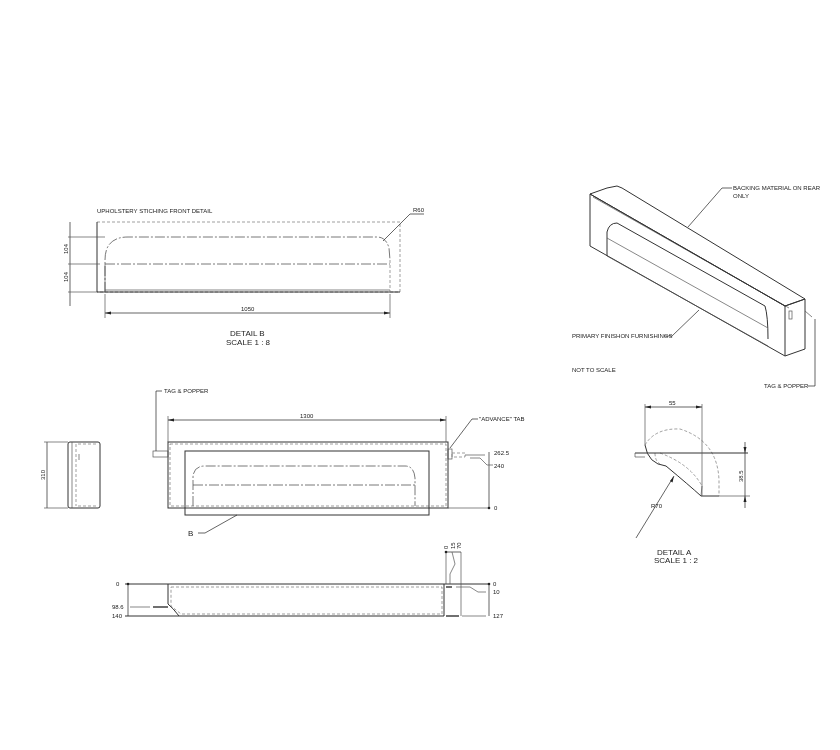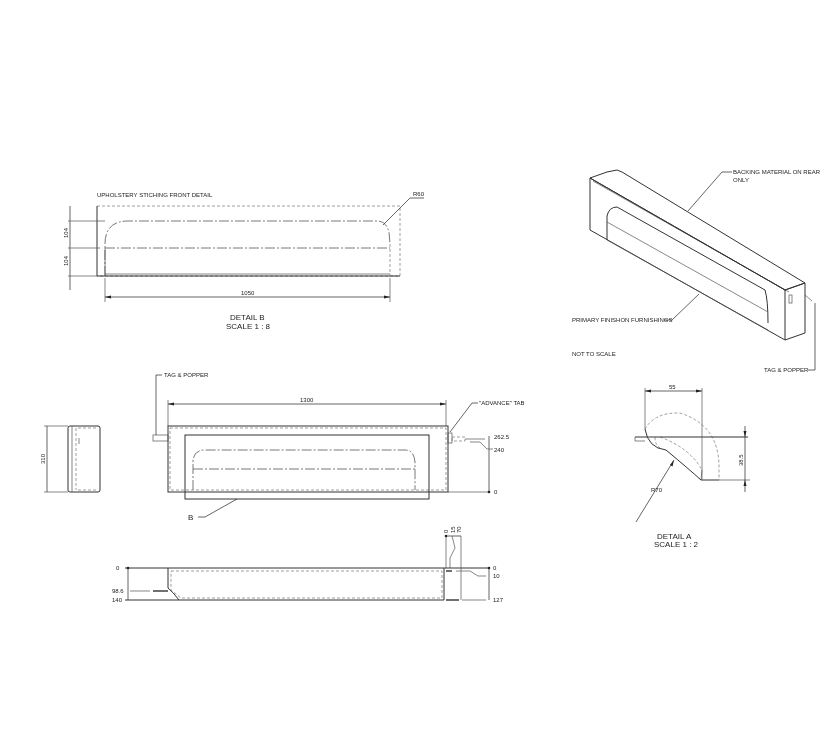--- a/index.html
+++ b/index.html
@@ -1,16 +1,16 @@
 <!DOCTYPE html>
 <html><head>
 <meta charset="utf-8">
 <style>
   html, body { margin: 0; padding: 0; background: #ffffff; }
-  #canvas { position: relative; width: 840px; height: 635px; background: #ffffff; overflow: hidden; }
+  #canvas { position: relative; width: 840px; height: 635px; background: #ffffff; overflow: hidden; margin-top: 16px; }
   svg { position: absolute; left: 0; top: 0; }
   .lbl { font-family: "Liberation Sans", sans-serif; font-size: 6px; fill: #222; }
   .lbl-md { font-family: "Liberation Sans", sans-serif; font-size: 8px; fill: #222; }
   .solid { stroke: #333; stroke-width: 1; fill: none; }
   .thin { stroke: #555; stroke-width: 0.7; fill: none; }
   .hidden { stroke: #777; stroke-width: 0.7; fill: none; stroke-dasharray: 3 2; }
   .center { stroke: #555; stroke-width: 0.8; fill: none; stroke-dasharray: 10 2 2 2; }
   .dim { stroke: #222; stroke-width: 0.7; fill: none; }
   .heavy { stroke: #222; stroke-width: 1.3; fill: none; }
 </style>

